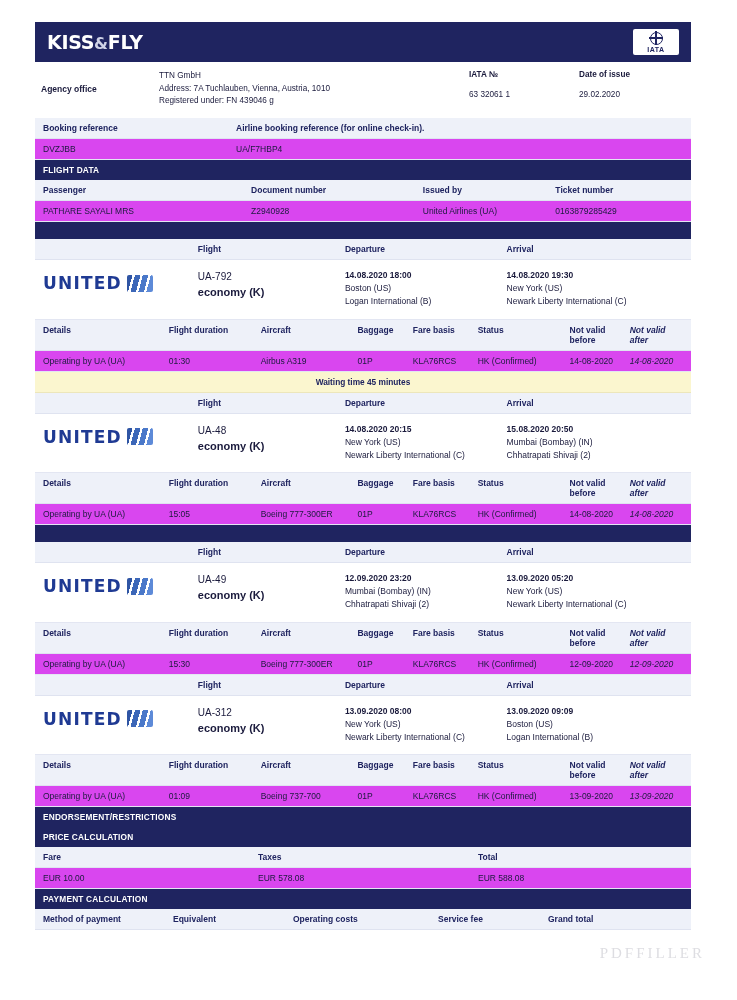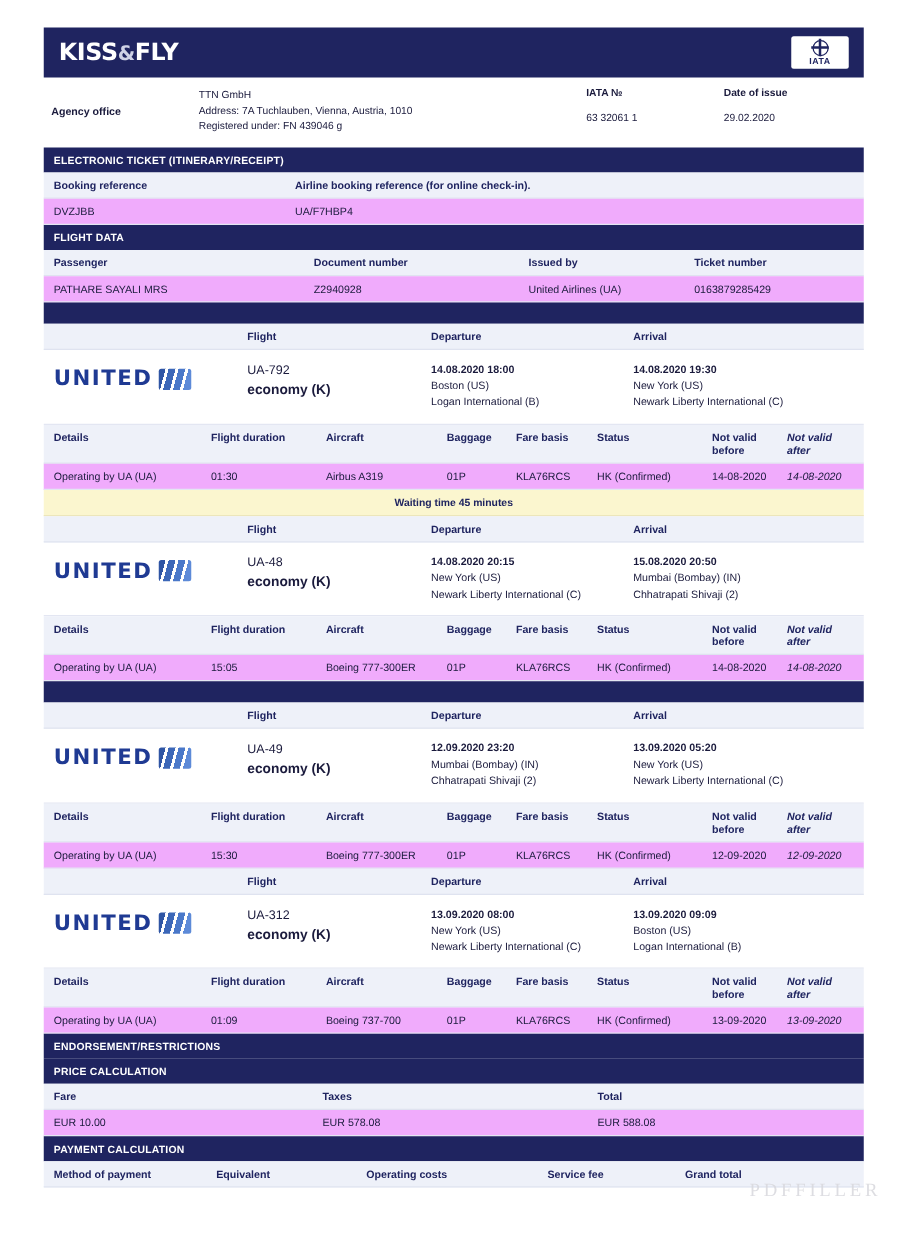--- a/index.html
+++ b/index.html
@@ -135,21 +135,21 @@
     padding: 5px 8px;
     border-bottom: 1px solid #e3e6f2;
   }
   .row.head {
     background: #eef1f9;
     font-weight: bold;
     color: #1f2460;
     border-bottom: 1px solid #dfe3f0;
   }
   .row.data {
-    background: #f0abfc;
+    background: #d946ef;
   }
   .cell { padding-right: 6px; box-sizing: border-box; }
   
   .w-bk1 { width: 193px; }
   .w-bk2 { width: 400px; }
   
   .w-fd1 { width: 212px; }
   .w-fd2 { width: 175px; }
   .w-fd3 { width: 135px; }
   .w-fd4 { width: 130px; }
@@ -262,21 +262,20 @@
     <div class="agency-col col-iata">
       <div class="cap">IATA №</div>
       <div>63 32061 1</div>
     </div>
     <div class="agency-col">
       <div class="cap">Date of issue</div>
       <div>29.02.2020</div>
     </div>
   </div>
 
-  <div class="section-bar">ELECTRONIC TICKET (ITINERARY/RECEIPT)</div>
 
   <div class="row head">
     <div class="cell w-bk1">Booking reference</div>
     <div class="cell w-bk2">Airline booking reference (for online check-in).</div>
   </div>
   <div class="row data">
     <div class="cell w-bk1">DVZJBB</div>
     <div class="cell w-bk2">UA/F7HBP4</div>
   </div>
 

